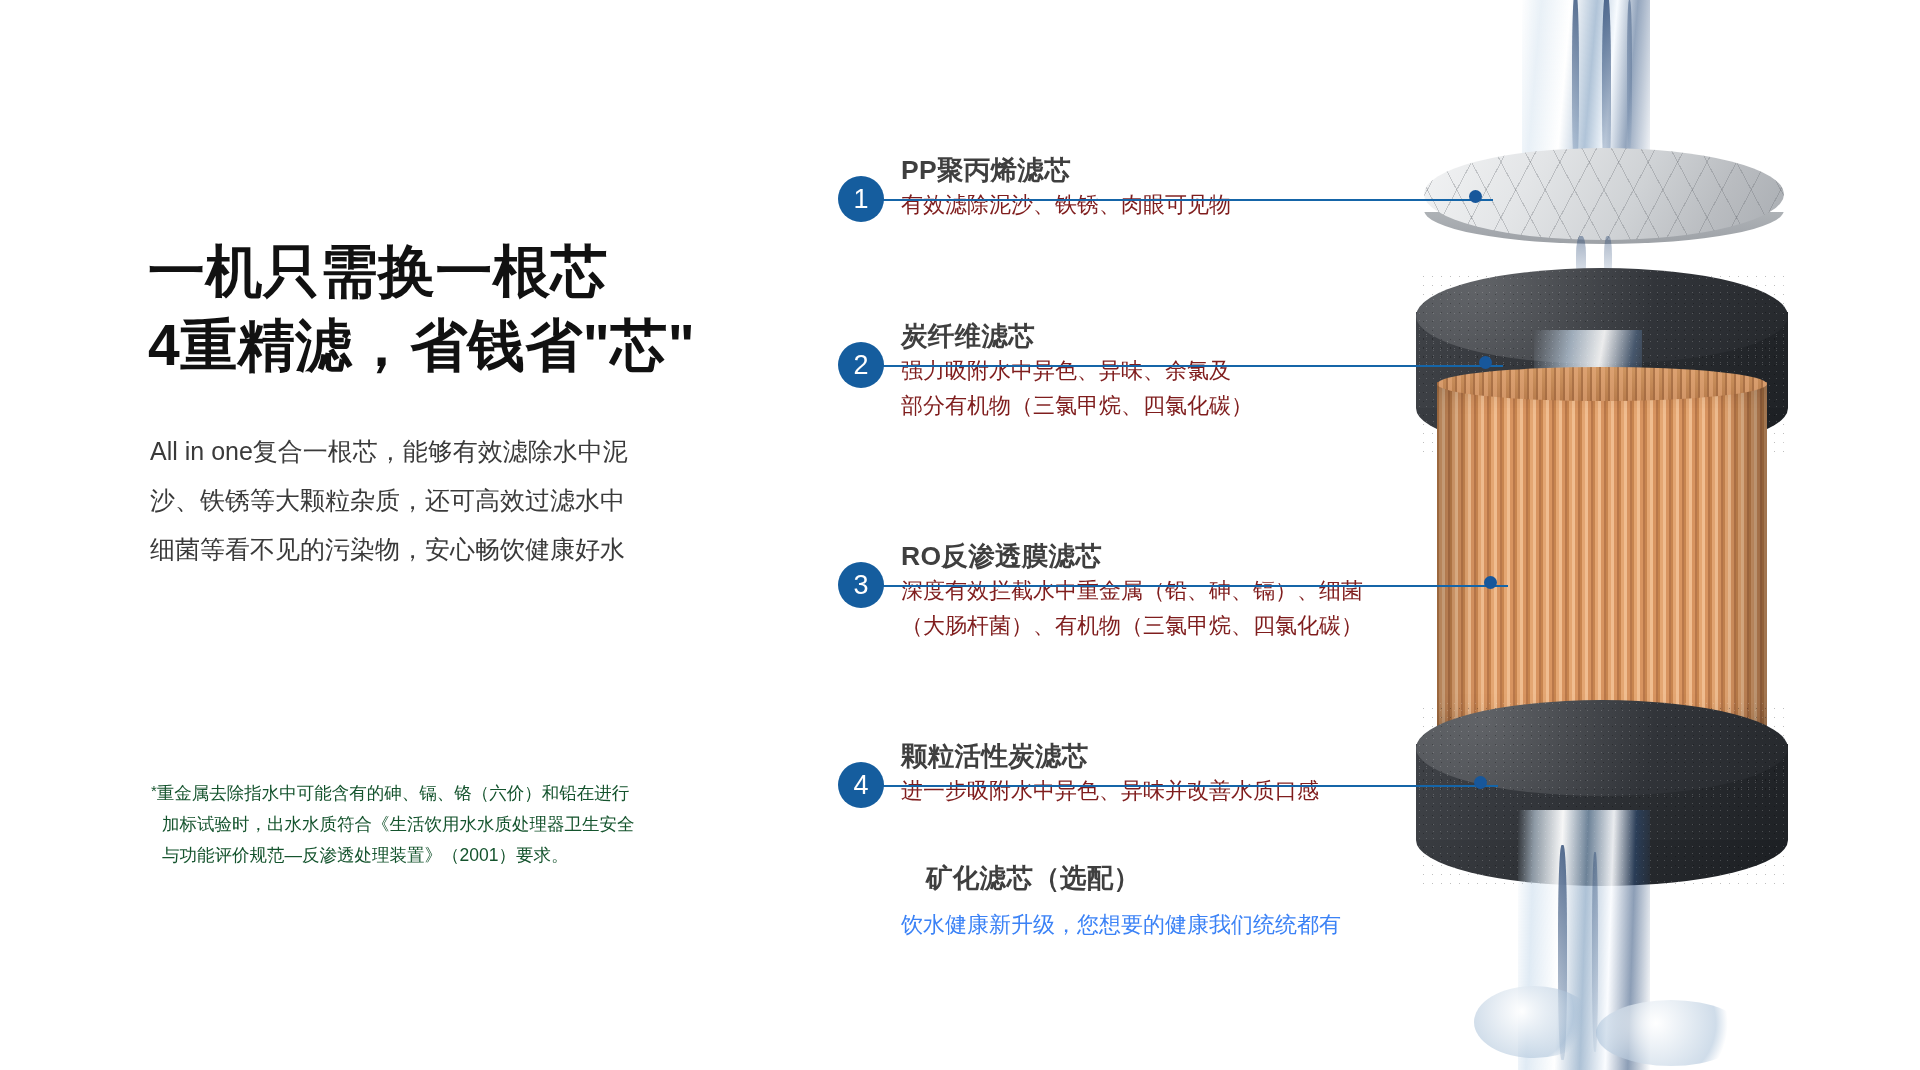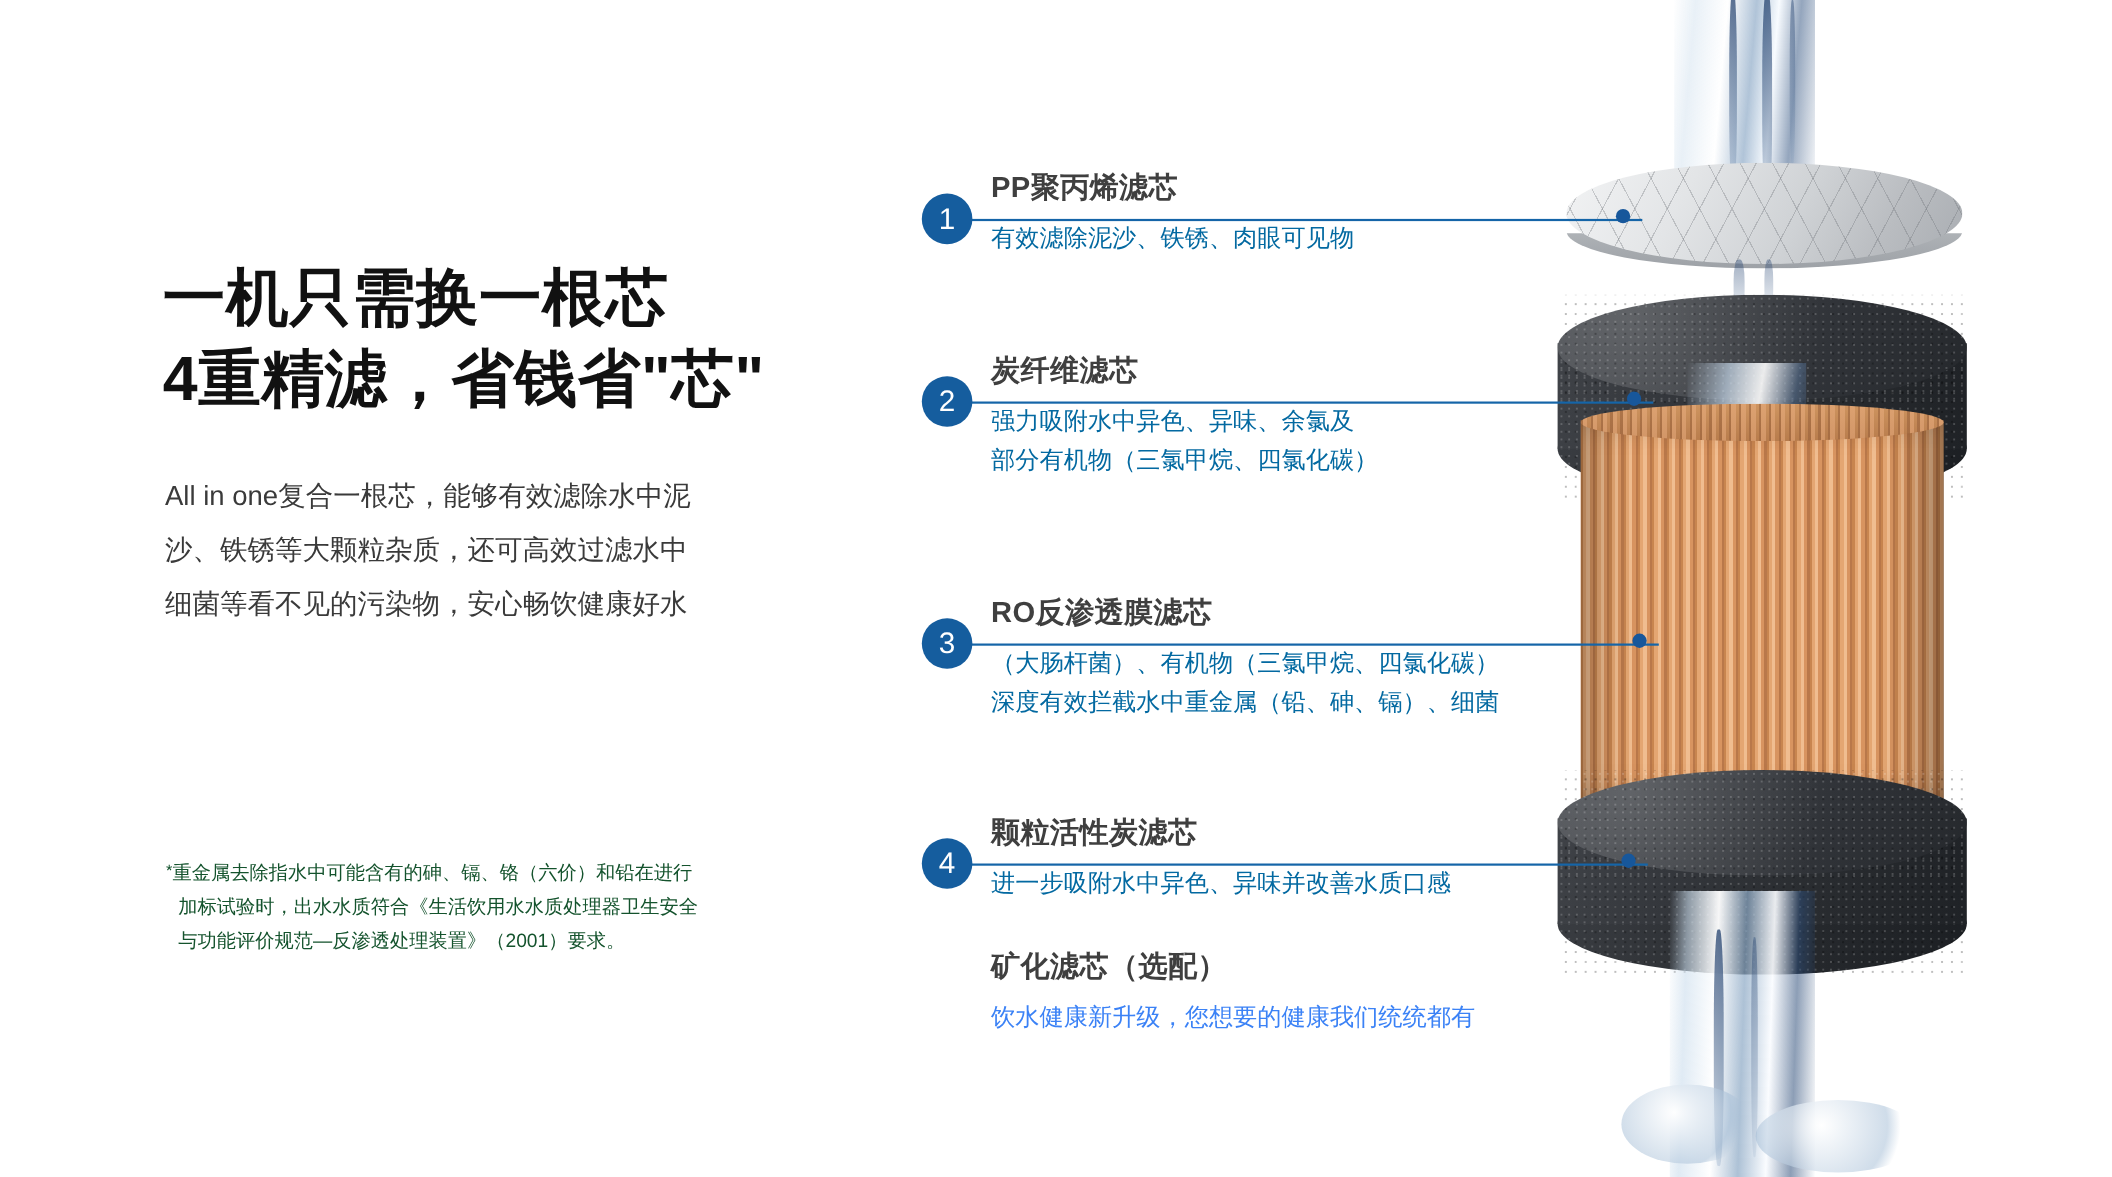--- a/index.html
+++ b/index.html
@@ -111,24 +111,23 @@
   }
   .callout-rule {
     position: absolute;
     left: 25px;
     top: 23px;
     height: 2px;
     background: #1565a8;
     z-index: 1;
   }
   .callout-desc {
-    margin-top: 12px;
     font-size: 22px;
     line-height: 1.60;
-    color: #0369a1;
+    color: #7f1d1d;
     font-weight: 400;
   }
   .desc-line { display: block; white-space: nowrap; }
   .leader-dot {
     position: absolute;
     width: 13px;
     height: 13px;
     border-radius: 50%;
     background: #17579b;
     z-index: 4;
@@ -140,20 +139,21 @@
     left: 901px;
     top: 860px;
     width: 660px;
   }
   .extra-title {
     font-size: 26.5px;
     font-weight: 700;
     color: #3f3f3f;
     white-space: nowrap;
     letter-spacing: 0.3px;
+    margin-left: 25px;
   }
   .extra-desc {
     margin-top: 14px;
     font-size: 22px;
     color: #3b82f6;
     white-space: nowrap;
   }
 
   
   .product {
@@ -419,22 +419,22 @@
     </div>
   </div>
   <div class="leader-dot" style="left:641px;top:356px;"></div>
 
   <div class="callout" style="top:562px;">
     <div class="callout-badge">3</div>
     <div class="callout-rule" style="width:645px;"></div>
     <div class="callout-body">
       <div class="callout-title">RO反渗透膜滤芯</div>
       <div class="callout-desc">
+        <span class="desc-line">深度有效拦截水中重金属（铅、砷、镉）、细菌</span>
         <span class="desc-line">（大肠杆菌）、有机物（三氯甲烷、四氯化碳）</span>
-        <span class="desc-line">深度有效拦截水中重金属（铅、砷、镉）、细菌</span>
       </div>
     </div>
   </div>
   <div class="leader-dot" style="left:646px;top:576px;"></div>
 
   <div class="callout" style="top:762px;">
     <div class="callout-badge">4</div>
     <div class="callout-rule" style="width:635px;"></div>
     <div class="callout-body">
       <div class="callout-title">颗粒活性炭滤芯</div>

